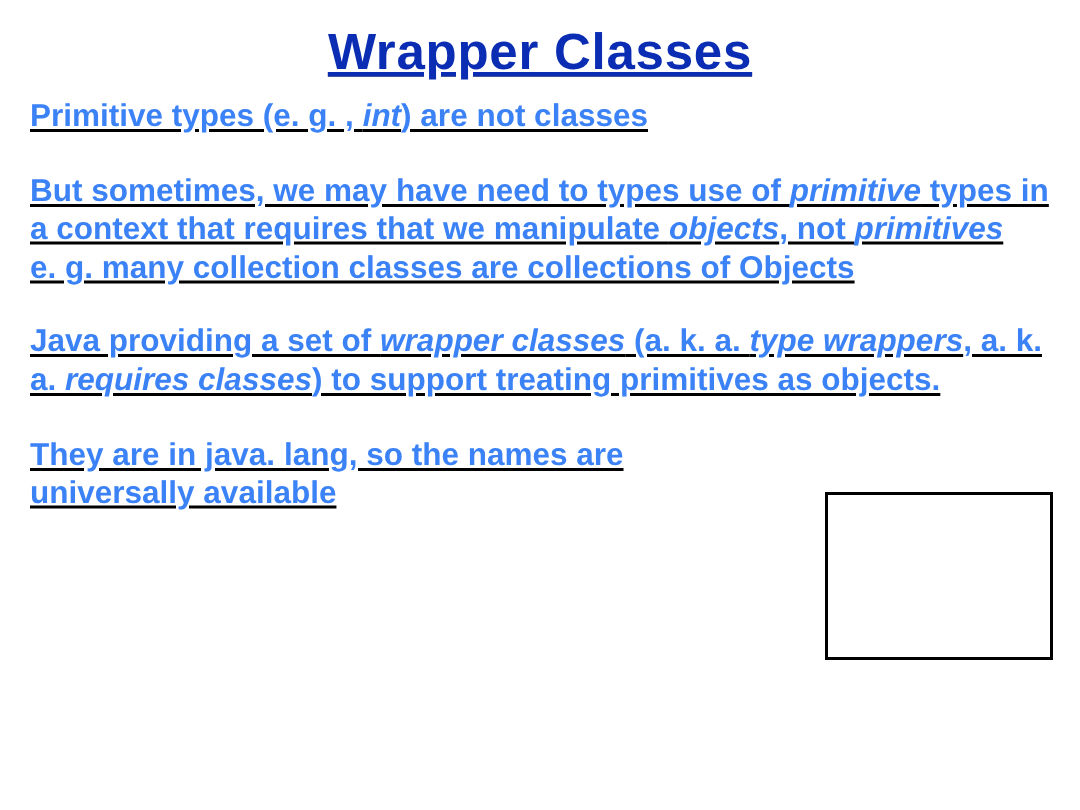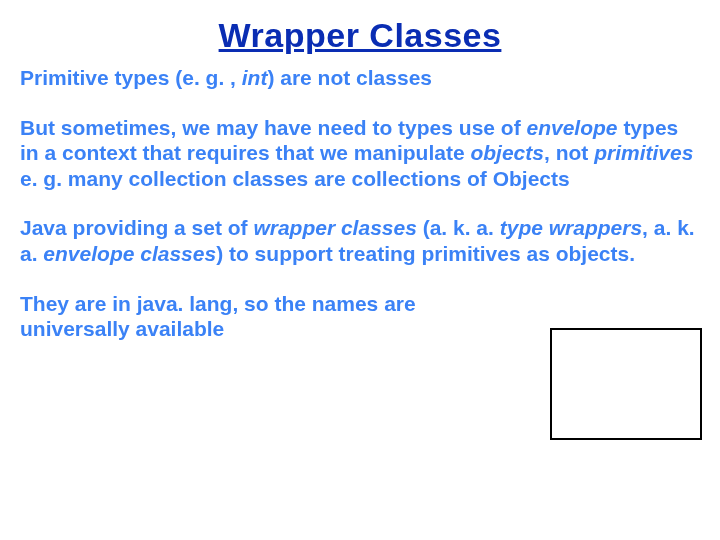--- a/index.html
+++ b/index.html
@@ -11,20 +11,21 @@
     font-family: Arial, Helvetica, sans-serif;
     color: #000;
     overflow: hidden;
   }
   .slide {
     position: relative;
     width: 720px;
     height: 464px;
     box-sizing: border-box;
     padding: 10px 20px 20px 20px;
+    text-decoration: underline;
   }
   .title {
     text-align: center;
     font-weight: bold;
     font-size: 34px;
     color: #0A2DB3;
     text-decoration: underline;
     margin: 6px 0 10px 0;
     letter-spacing: 0.5px;
   }
@@ -61,26 +62,26 @@
 
 <div class="slide">
 
   <div class="title">Wrapper Classes</div>
 
   <p class="para">
     <span>Primitive types (e. g. , </span><em class="it">int</em><span>) are not classes</span>
   </p>
 
   <p class="para">
-    <span>But sometimes, we may have need to types use of </span><em class="it">envelope</em><span> types in a context that requires that we manipulate </span><em class="it">objects</em><span>, not </span><em class="it">primitives</em><br>
+    <span>But sometimes, we may have need to types use of </span><em class="it">primitive</em><span> types in a context that requires that we manipulate </span><em class="it">objects</em><span>, not </span><em class="it">primitives</em><br>
     <span>e. g. many collection classes are collections of Objects</span>
   </p>
 
   <p class="para">
-    <span>Java providing a set of </span><em class="it">wrapper classes</em><span>  (a. k. a. </span><em class="it">type wrappers</em><span>, a. k. a. </span><em class="it">envelope classes</em><span>) to support treating primitives as objects.</span>
+    <span>Java providing a set of </span><em class="it">wrapper classes</em><span>  (a. k. a. </span><em class="it">type wrappers</em><span>, a. k. a. </span><em class="it">requires classes</em><span>) to support treating primitives as objects.</span>
   </p>
 
 
   <p class="para p5">
     <span>They are in java. lang, so the names are  universally available</span>
   </p>
 
   <div class="box"></div>
 
 </div>

